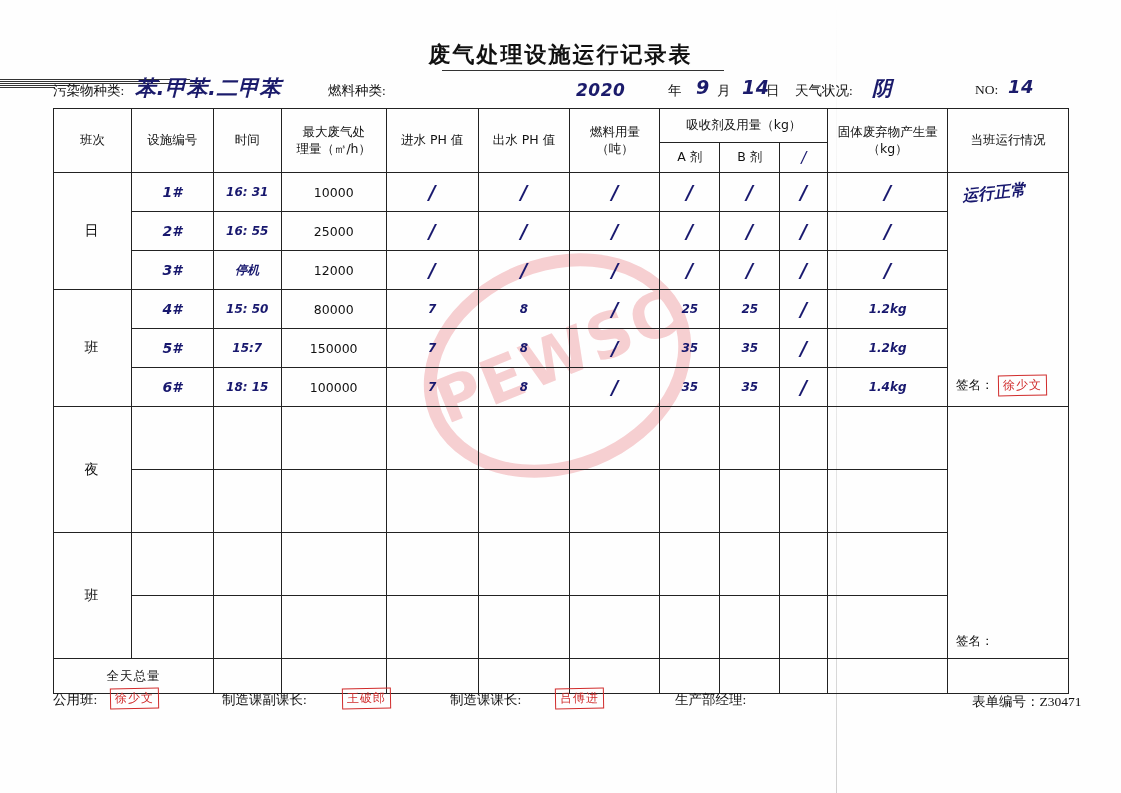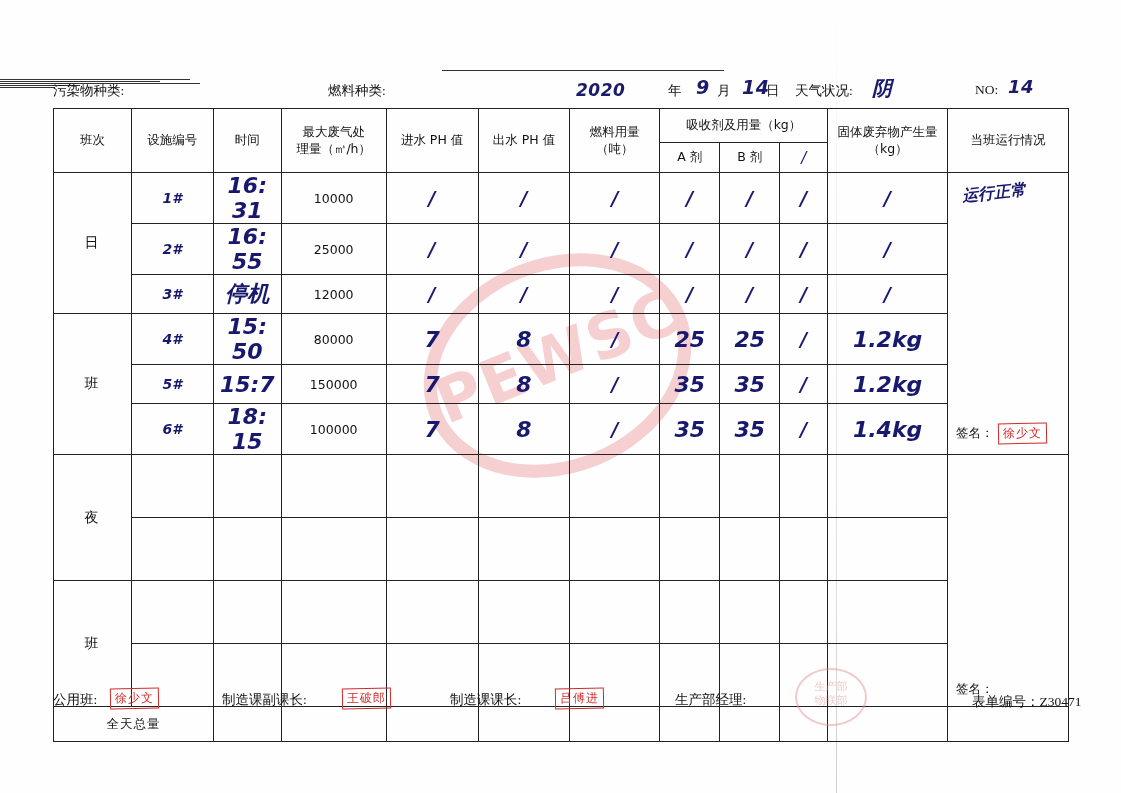--- a/index.html
+++ b/index.html
@@ -60,21 +60,21 @@
   .h2{height:30px;}
   .datarow td{height:38px;}
   .bigrow td{height:62px;}
   .shiftcell{font-size:14px;letter-spacing:2px;}
   .foot td{height:34px;margin-top:23px;}
   
   
   .cell-hw{
     font-family:"DejaVu Sans", sans-serif;
     color:#18186e;
-    font-size:22px;
+    font-size:12px;
     font-style:italic;
     font-weight:700;
   }
   .slash{
     font-family:"DejaVu Sans", sans-serif;
     color:#18186e;
     font-size:19px;
     font-style:italic;
     font-weight:700;
   }
@@ -137,24 +137,26 @@
     transform:rotate(-6deg);display:inline-block;
   }
 </style>
 </head>
 <body>
 
 <div class="page">
 
   <div class="fold"></div>
 
+  <div class="title">废气处理设施运行记录表</div>
   <div class="title-underline"></div>
 
   <div class="hdr">
     <span class="lbl" style="left:53px;top:4px;">污染物种类:</span>
+    <span class="val hw" style="left:135px;top:-4px;font-size:21px;">苯.甲苯.二甲苯</span>
     <span style="left:130px;top:21px;width:190px;border-bottom:1px solid #333;height:1px;display:block;"></span>
 
     <span class="lbl" style="left:328px;top:4px;">燃料种类:</span>
     <span style="left:418px;top:21px;width:160px;border-bottom:1px solid #333;height:1px;display:block;"></span>
 
     <span class="val hw" style="left:576px;top:2px;font-size:17px;">2020</span>
     <span class="lbl" style="left:668px;top:4px;">年</span>
     <span class="val hw" style="left:696px;top:-2px;font-size:19px;">9</span>
     <span class="lbl" style="left:717px;top:4px;">月</span>
     <span class="val hw" style="left:742px;top:-2px;font-size:19px;">14</span>
@@ -374,27 +376,20 @@
         <td></td>
         <td></td>
         <td></td>
         <td></td>
         <td></td>
         <td></td>
       </tr>
     </tbody>
   </table>
 
-  <div class="stamp2">
-    <div class="o"></div>
-    <div class="t">
-      <div>生产部</div>
-      <div>物联部</div>
-    </div>
-  </div>
 
   <div class="bottom">
     <span style="left:53px;top:3px;">公用班:</span>
     <span class="sig-stamp" style="left:110px;top:0px;">徐少文</span>
 
     <span style="left:222px;top:3px;">制造课副课长:</span>
     <span class="sig-stamp" style="left:342px;top:0px;">王破郎</span>
 
     <span style="left:450px;top:3px;">制造课课长:</span>
     <span class="sig-stamp" style="left:555px;top:0px;">吕傅进</span>

